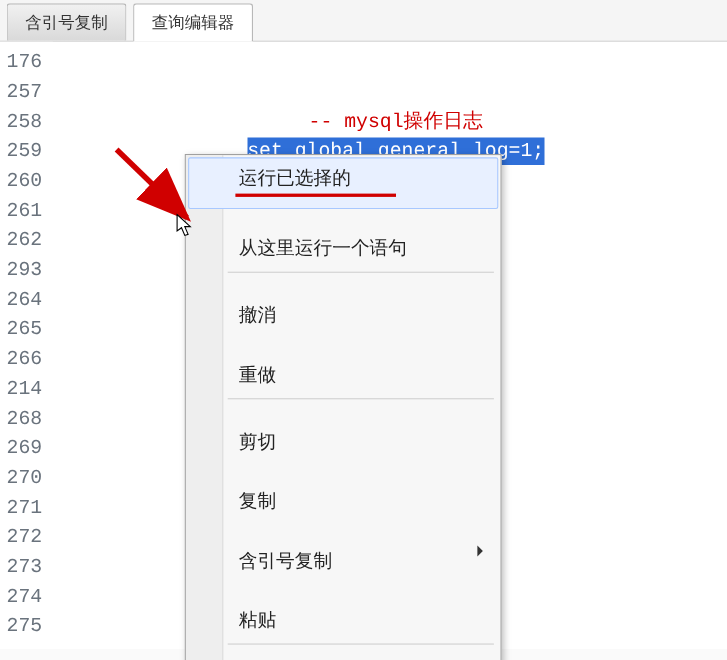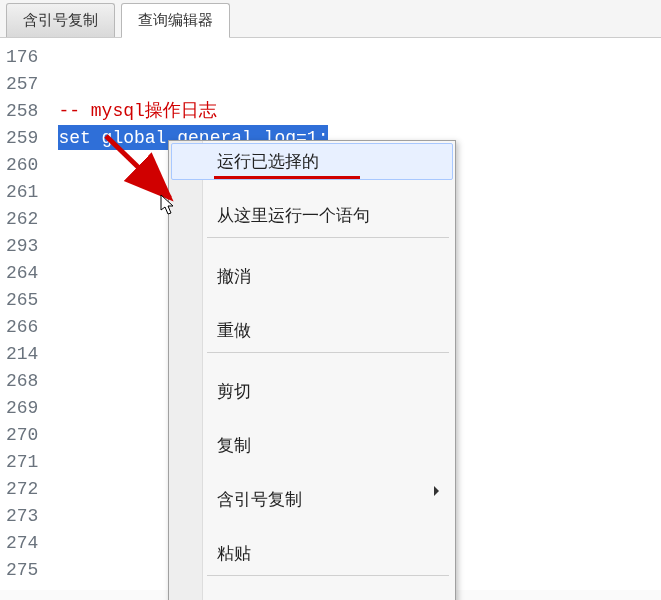--- a/index.html
+++ b/index.html
@@ -55,20 +55,21 @@
   .gutter div { height: 27px; }
   .code {
     padding: 6px 0;
     flex: 1;
     position: relative;
   }
   .code-line {
     height: 27px;
     white-space: pre;
     padding-left: 10px;
+    text-align: center;
   }
   .comment { color: #d00000; }
   .keyword { color: #0033aa; }
   .string  { color: #a00050; }
   .selected {
     background: #2f6fd8;
     color: #fff;
     display: inline-block;
     height: 25px;
   }
@@ -95,21 +96,21 @@
   .menu-item {
     position: relative;
     padding: 24px 10px 7px 46px;
     color: #222;
     cursor: default;
   }
   .menu-item.hover {
     background: #e8f0ff;
     border: 1px solid #a8c8ff;
     border-radius: 2px;
-    padding: 6px 9px 6px 45px;
+    padding: 6px 9px 16px 45px;
   }
   .menu-sep {
     border-top: 1px solid #d0d0d0;
     margin: 3px 4px 3px 36px;
     position: relative;
   }
   .submenu-arrow {
     position: absolute;
     right: 14px;
     top: 50%;

